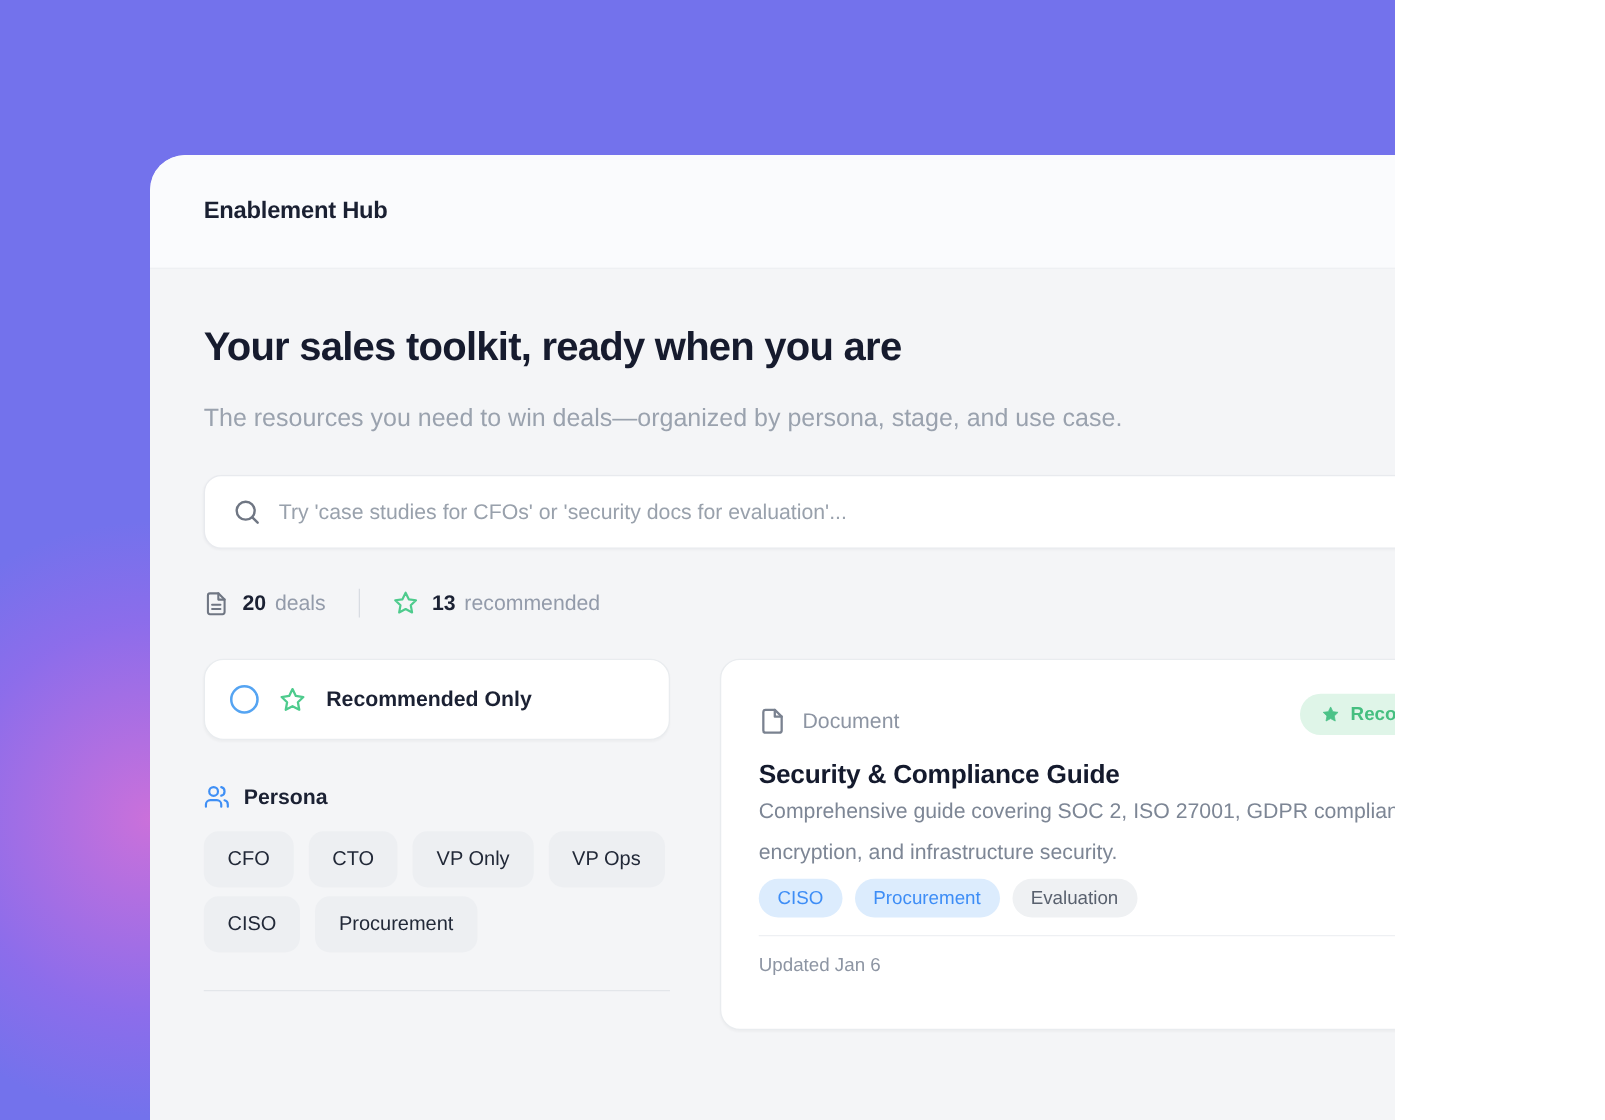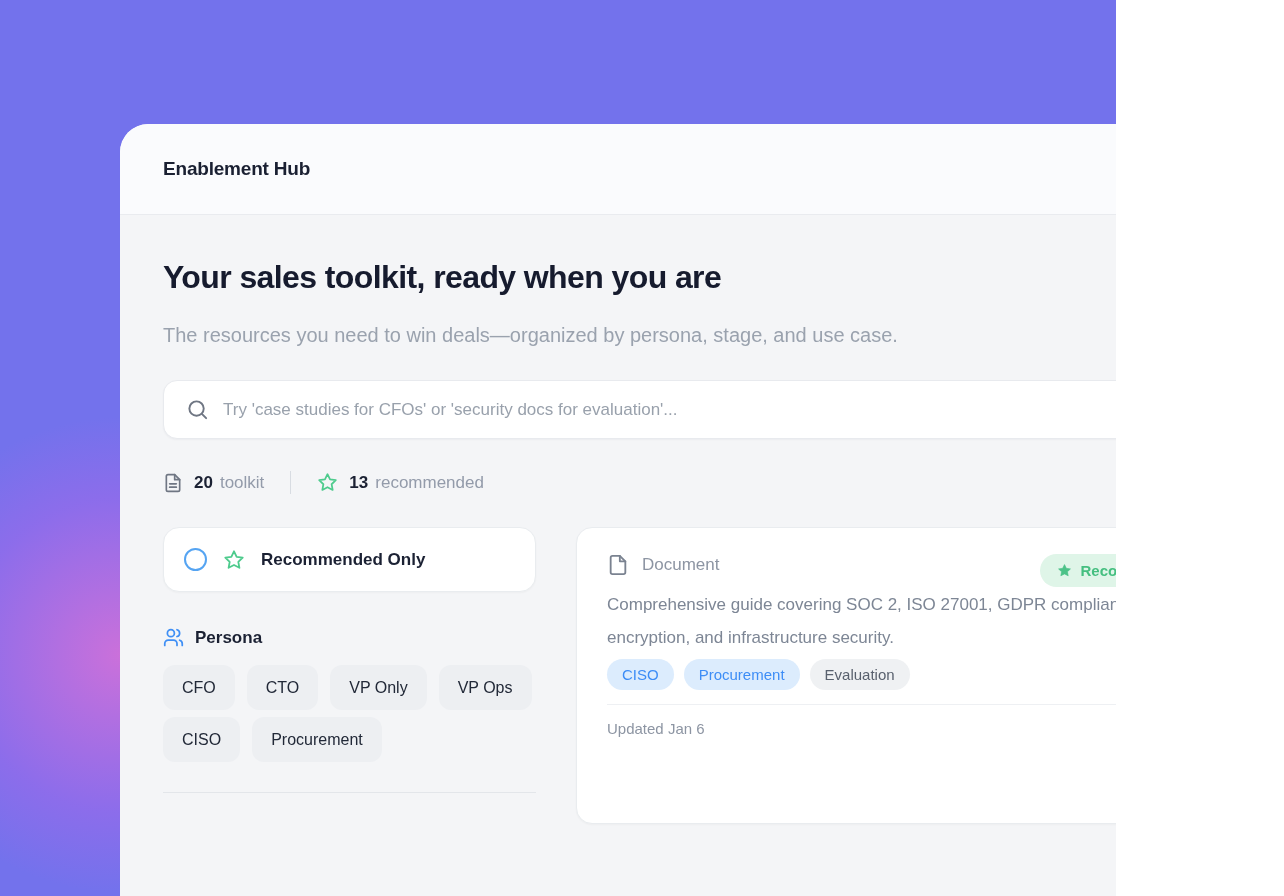--- a/index.html
+++ b/index.html
@@ -79,21 +79,21 @@
   .hdiv { margin-top:30px; width:373px; height:1px; background:#e3e6ea; }
   .stage-heading { margin-top:32px; }
 
   
   .cards { display:flex; }
   .card {
     width:660px; height:297px; flex:0 0 auto; background:#ffffff;
     border:1px solid #e9ecef; border-radius:16px; padding:26px 30px 24px;
     box-shadow:0 1px 2px rgba(16,24,40,0.03); cursor:pointer;
   }
-  .card-top { display:flex; align-items:flex-start; justify-content:space-between; height:34px; }
+  .card-top { display:flex; align-items:flex-end; justify-content:space-between; height:34px; }
   .card-type { display:flex; align-items:center; gap:13px; font-size:17px; color:#8d95a3; }
   .badge {
     display:flex; align-items:center; gap:8px; background:#dff5e8; border-radius:999px;
     padding:8px 17px; font-size:15px; font-weight:600; color:#45bf80;
   }
   .card h2 { margin-top:20px; font-size:21px; font-weight:700; color:#141a2d; letter-spacing:-0.2px; }
   .desc { margin-top:0; max-width:595px; font-size:17px; line-height:33px; color:#7d8695; }
   .tags { margin-top:5px; display:flex; gap:10px; }
   .tag { border-radius:999px; padding:8px 15px; font-size:15px; font-weight:500; line-height:15px; }
   .tag.blue { background:#dcecfd; color:#3d8df6; }
@@ -138,21 +138,21 @@
 
       <div class="stats">
         <span class="stat">
           <svg width="20" height="20" viewBox="0 0 24 24" fill="none" stroke="#6f7683" stroke-width="2" stroke-linecap="round" stroke-linejoin="round">
             <path d="M14 2H6a2 2 0 0 0-2 2v16a2 2 0 0 0 2 2h12a2 2 0 0 0 2-2V8z"></path>
             <polyline points="14 2 14 8 20 8"></polyline>
             <line x1="16" y1="13" x2="8" y2="13"></line>
             <line x1="16" y1="17" x2="8" y2="17"></line>
           </svg>
           <b>20</b>
-          <span class="lbl">toolkit</span>
+          <span class="lbl">deals</span>
         </span>
         <span class="vdiv"></span>
         <span class="stat">
           <svg width="21" height="21" viewBox="0 0 24 24" fill="none" stroke="#4ecb8d" stroke-width="2" stroke-linejoin="round">
             <path d="M12 2.5l2.9 6 6.6.9-4.8 4.6 1.2 6.5L12 17.4 6.1 20.5l1.2-6.5L2.5 9.4l6.6-.9z"></path>
           </svg>
           <b>13</b>
           <span class="lbl">recommended</span>
         </span>
       </div>
@@ -204,20 +204,21 @@
                 </svg>
                 <span>Document</span>
               </div>
               <div class="badge">
                 <svg width="15" height="15" viewBox="0 0 24 24" fill="#4cc288" stroke="#4cc288" stroke-width="1" stroke-linejoin="round">
                   <path d="M12 2.5l2.9 6 6.6.9-4.8 4.6 1.2 6.5L12 17.4 6.1 20.5l1.2-6.5L2.5 9.4l6.6-.9z"></path>
                 </svg>
                 <span>Recommended</span>
               </div>
             </div>
+            <h2>Security &amp; Compliance Guide</h2>
             <p class="desc">Comprehensive guide covering SOC 2, ISO 27001, GDPR compliance, encryption, and infrastructure security.</p>
             <div class="tags">
                 <span class="tag blue">CISO</span>
                 <span class="tag blue">Procurement</span>
                 <span class="tag gray">Evaluation</span>
               </div>
             <div class="card-div"></div>
             <div class="updated">Updated Jan 6</div>
           </article>
 

